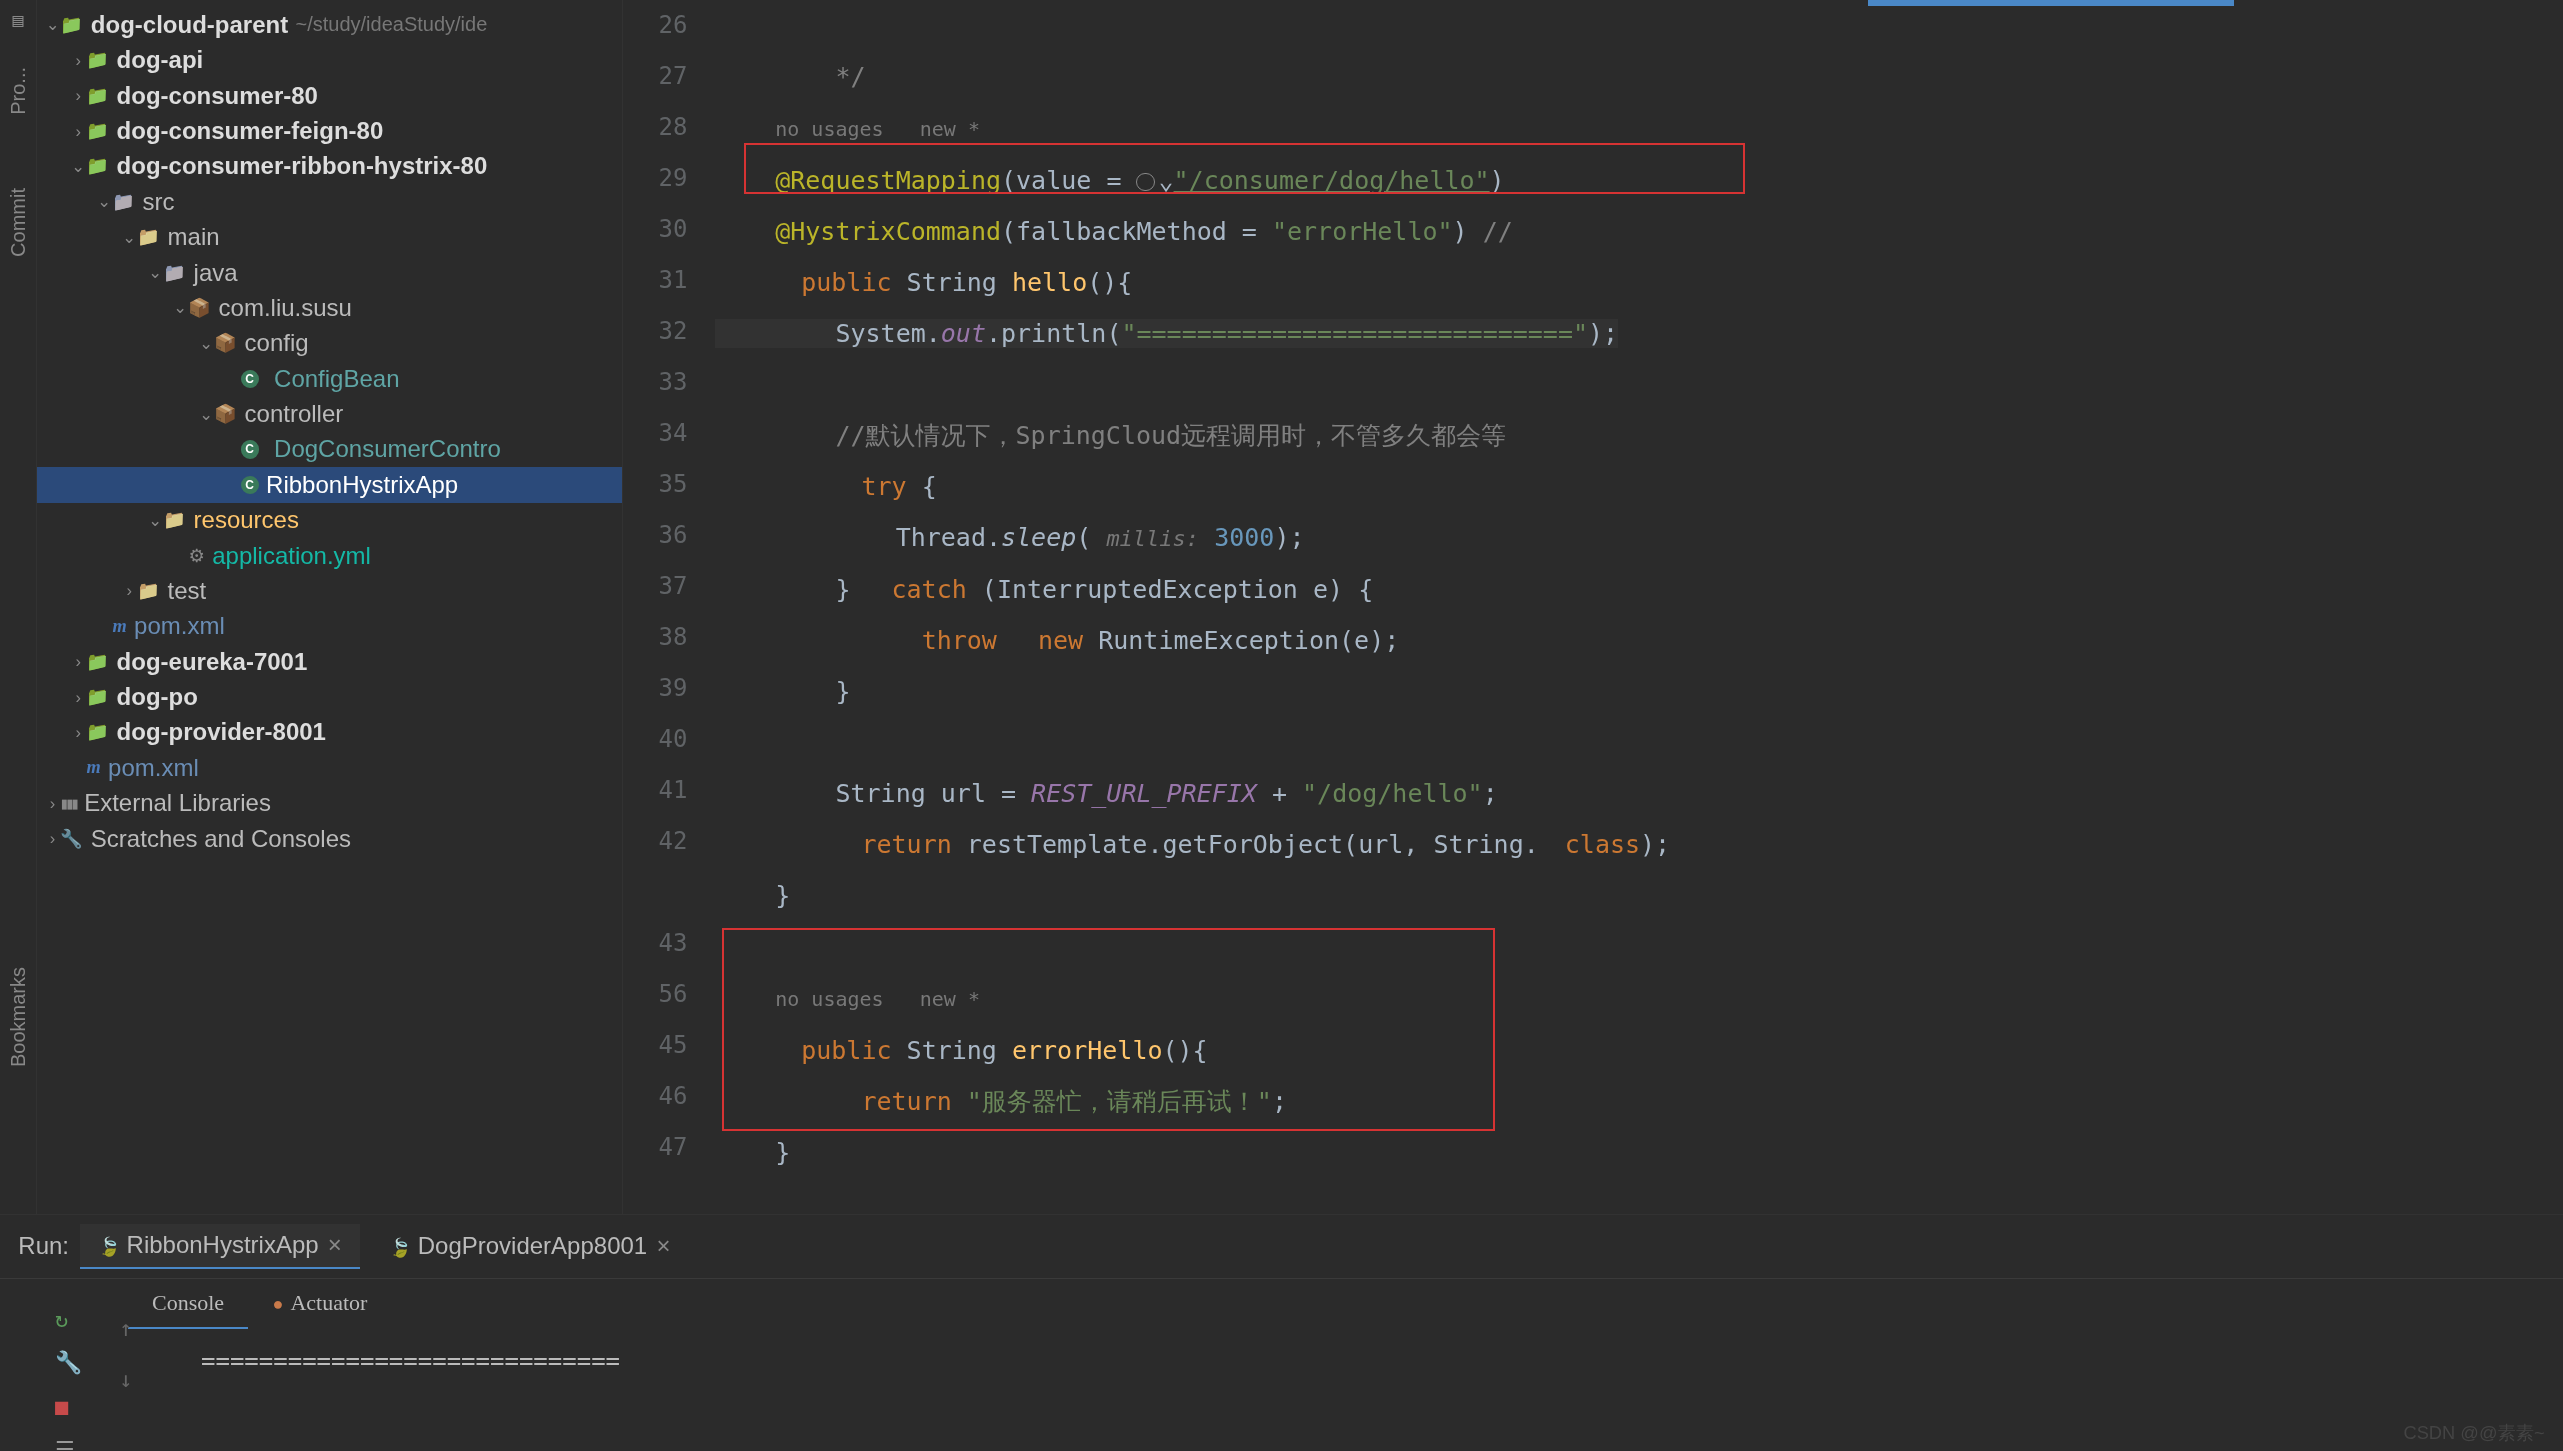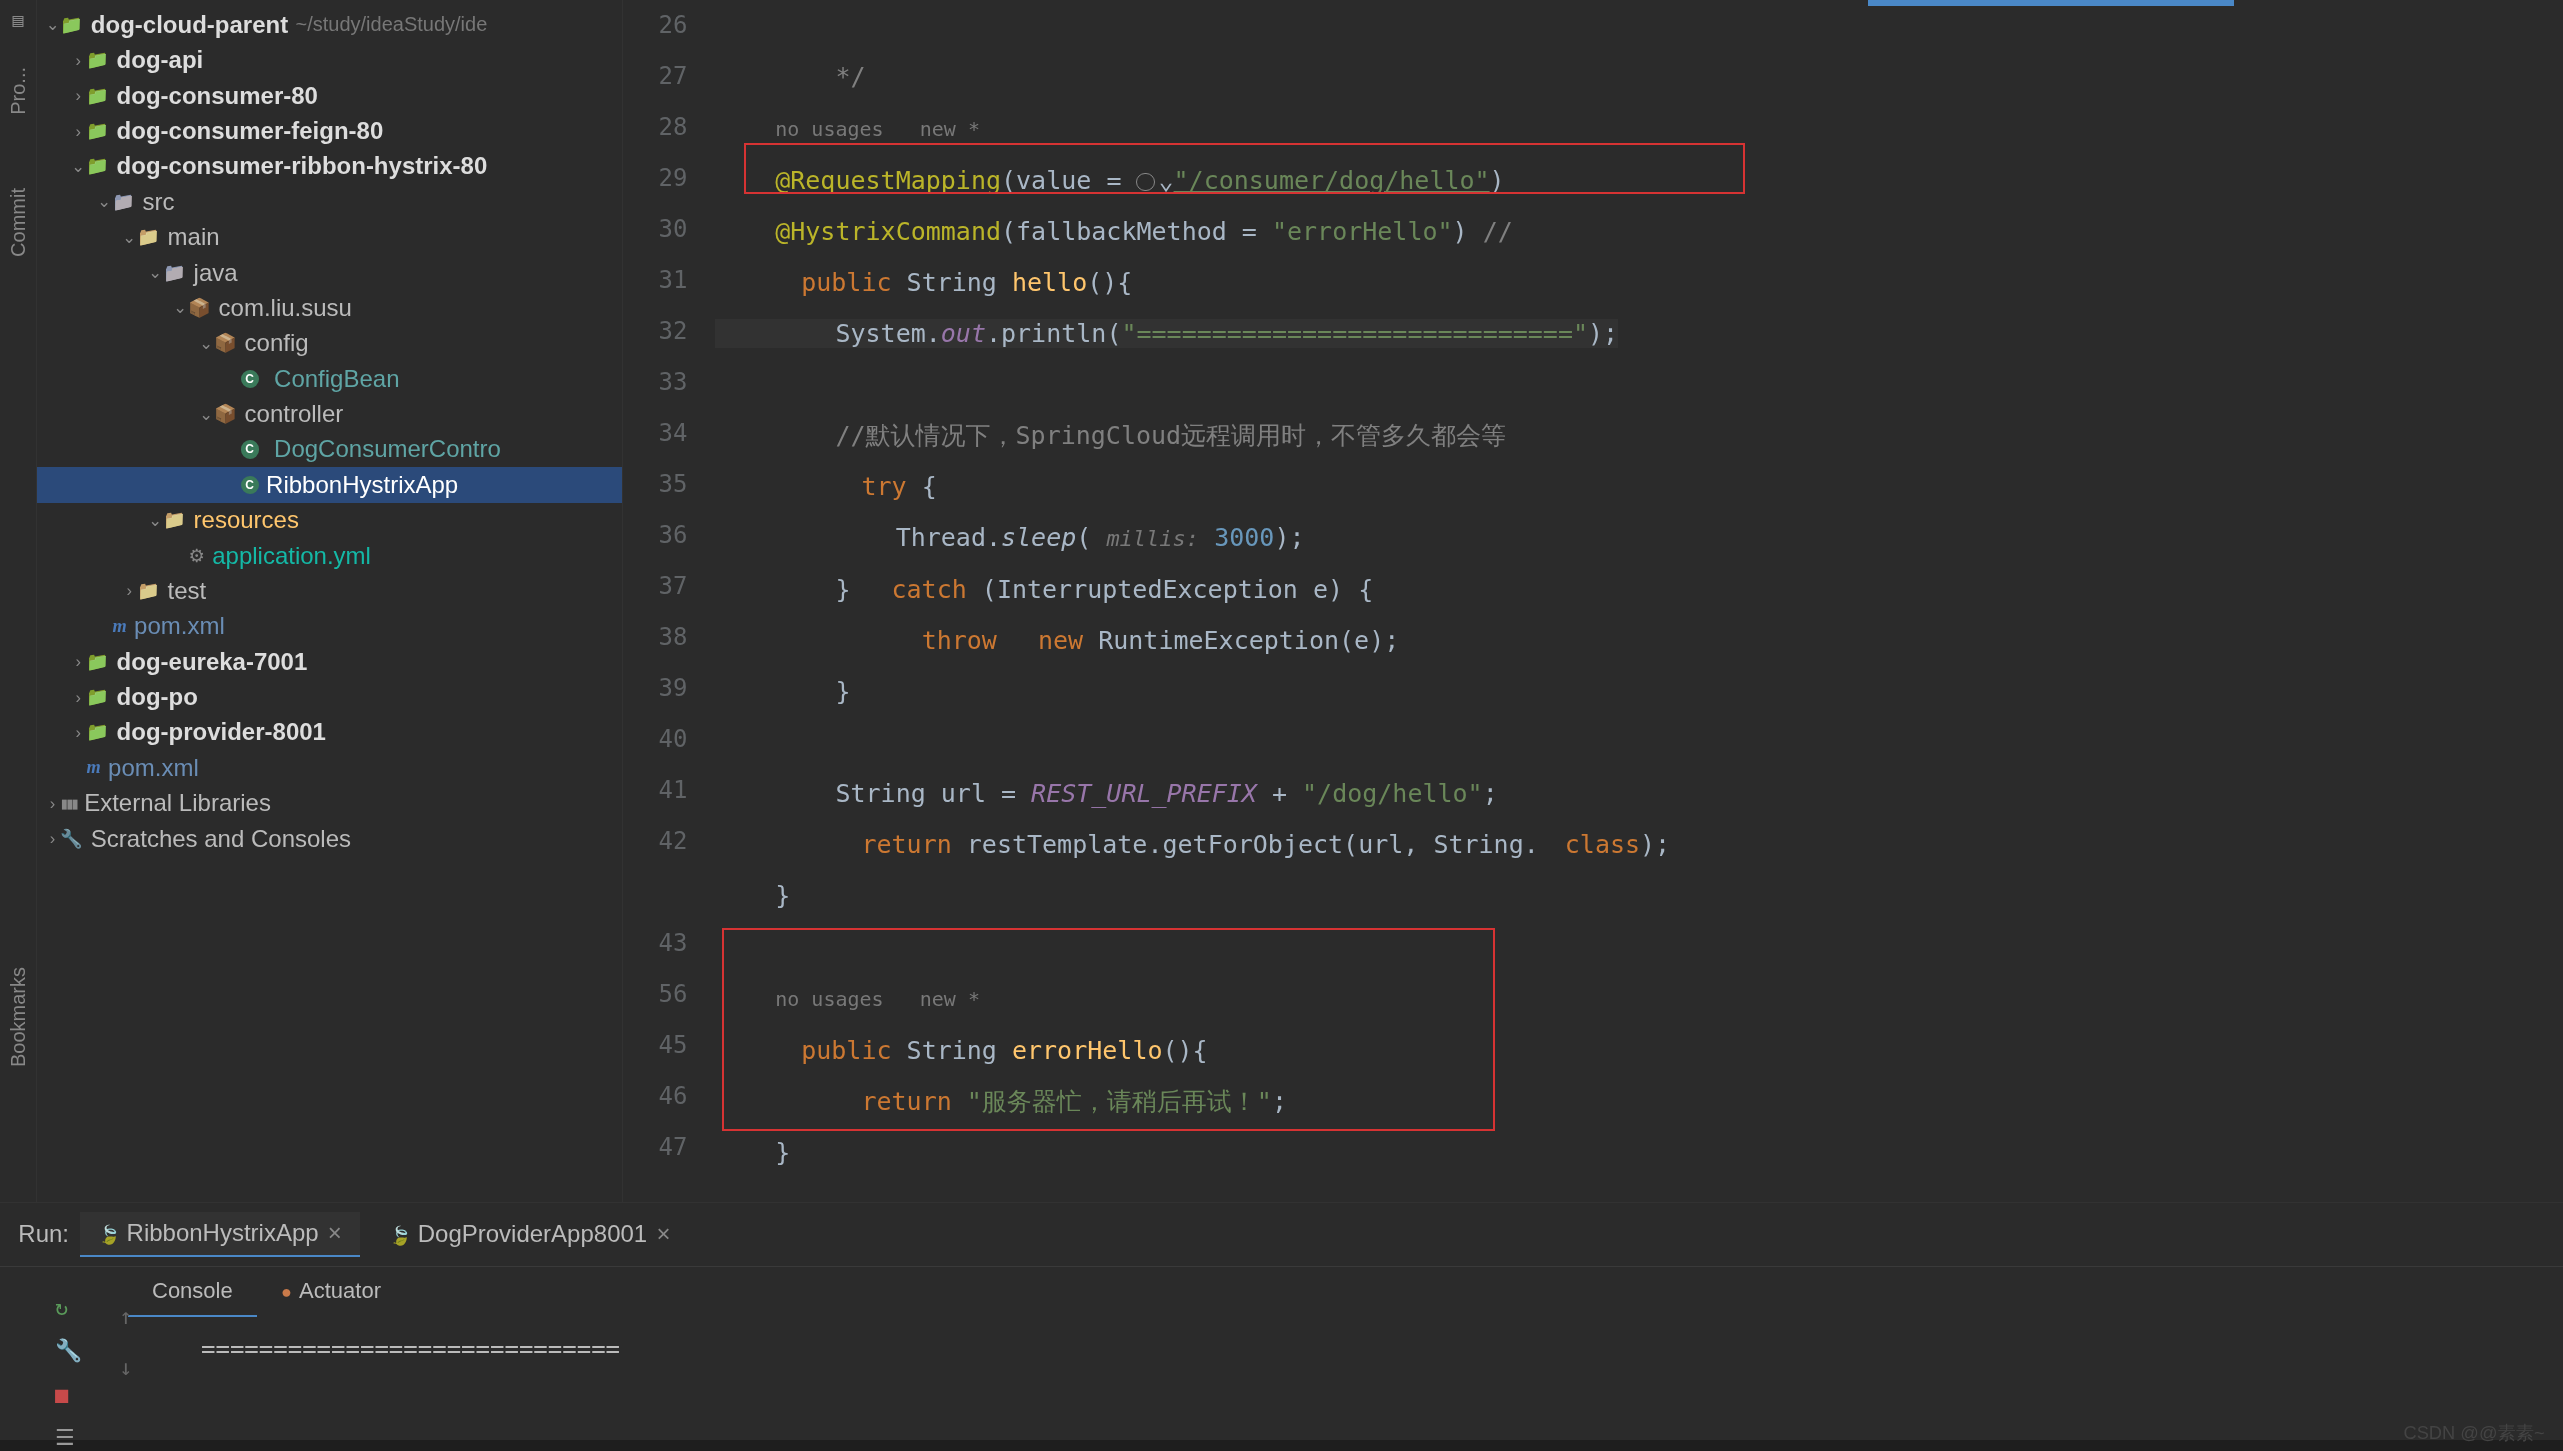--- a/index.html
+++ b/index.html
@@ -150,21 +150,21 @@
       position: absolute;
       top: 0;
       left: 1245px;
       width: 366px;
       height: 5.5px;
       background: #4a88c7;
     }
     
     .bottom-panel {
       position: absolute;
-      bottom: 12px;
+      bottom: 0;
       left: 0;
       right: 0;
       height: 238px;
       background: #2b2b2b;
       border-top: 0.9px solid #323232;
     }
     .run-header {
       display: flex;
       align-items: center;
       padding: 9.2px 18.3px;
@@ -183,21 +183,21 @@
     .run-tab.active {
       border-bottom: 2.7px solid #4a88c7;
       background: #323232;
     }
     .close-x { margin-left: 9.2px; color: #888; }
     .spring-icon::before { content: "🍃"; filter: hue-rotate(-20deg) brightness(0.9); font-size: 18.3px; margin-right: 5.5px; }
     .console-tabs {
       display: flex;
       padding: 0 128px;
       font-size: 22px;
-      font-family: Liberation Sans, sans-serif;
+      font-family: Liberation Serif, serif;
     }
     .console-tab {
       padding: 11px 24px;
       color: #bbb;
     }
     .console-tab.active {
       border-bottom: 2.7px solid #4a88c7;
     }
     .actuator-icon::before { content: "●"; color: #c97a4a; margin-right: 7.3px; font-size: 18.3px; }
     .console-body {

